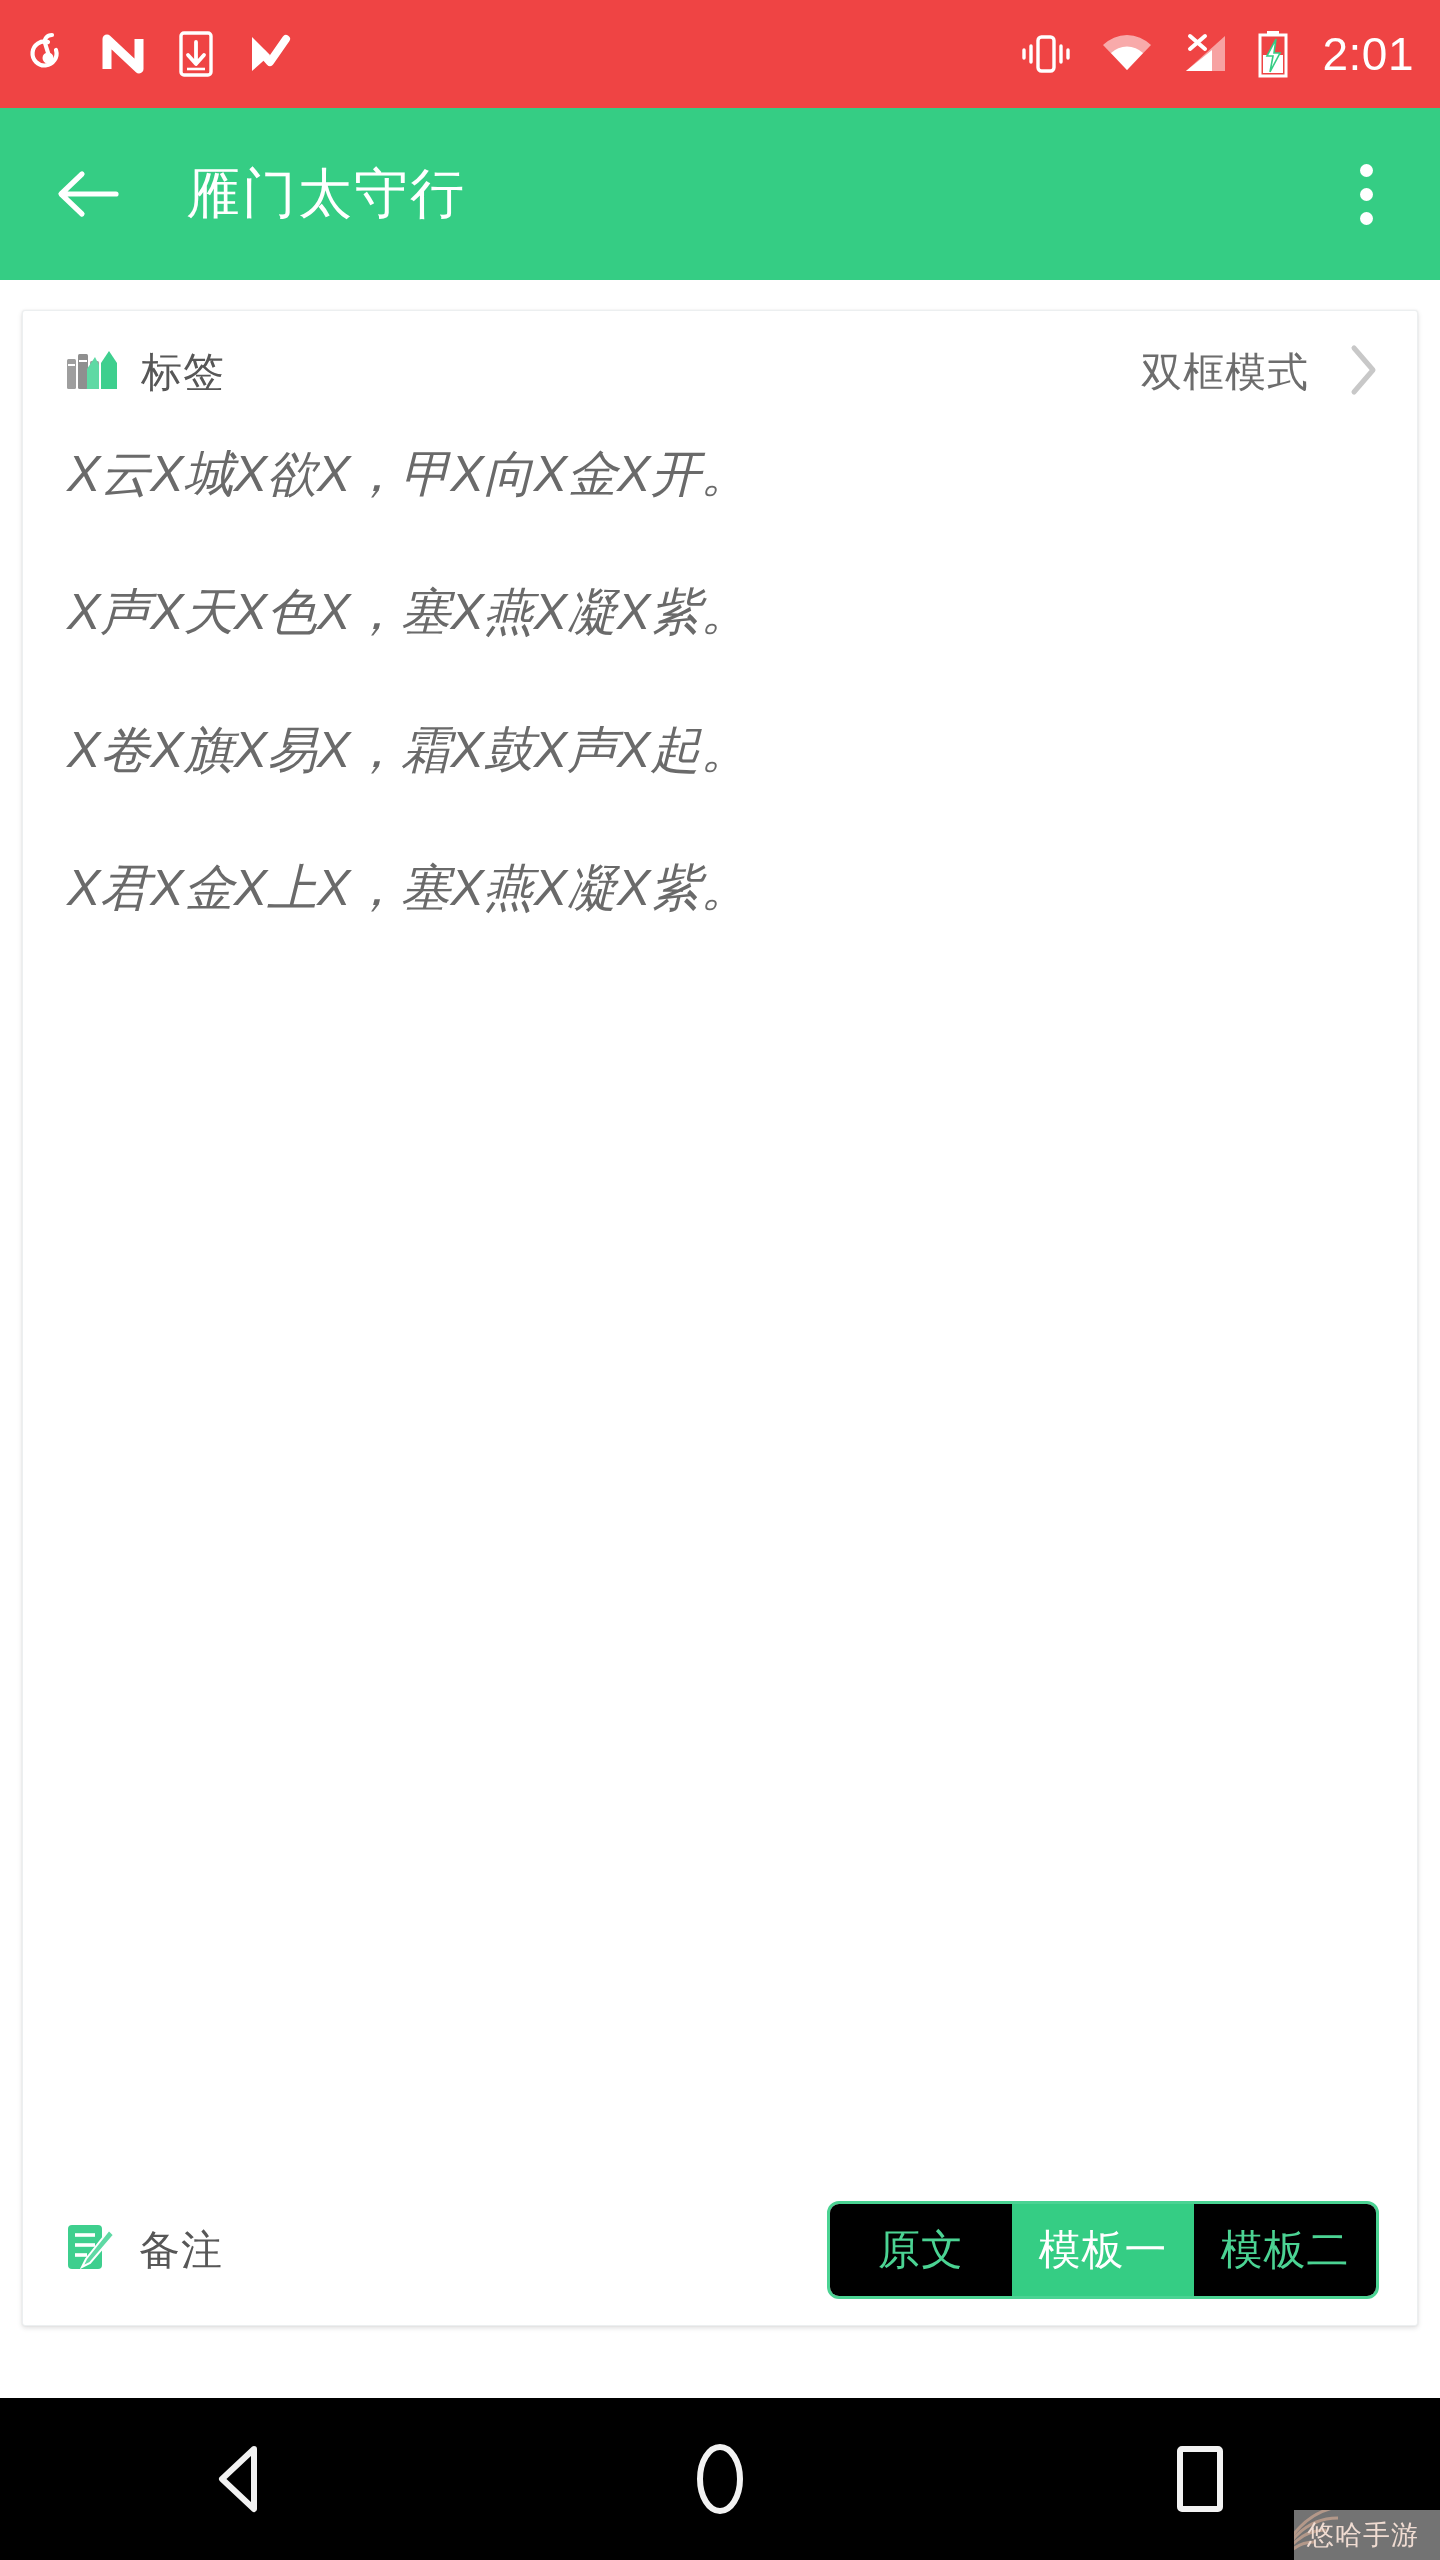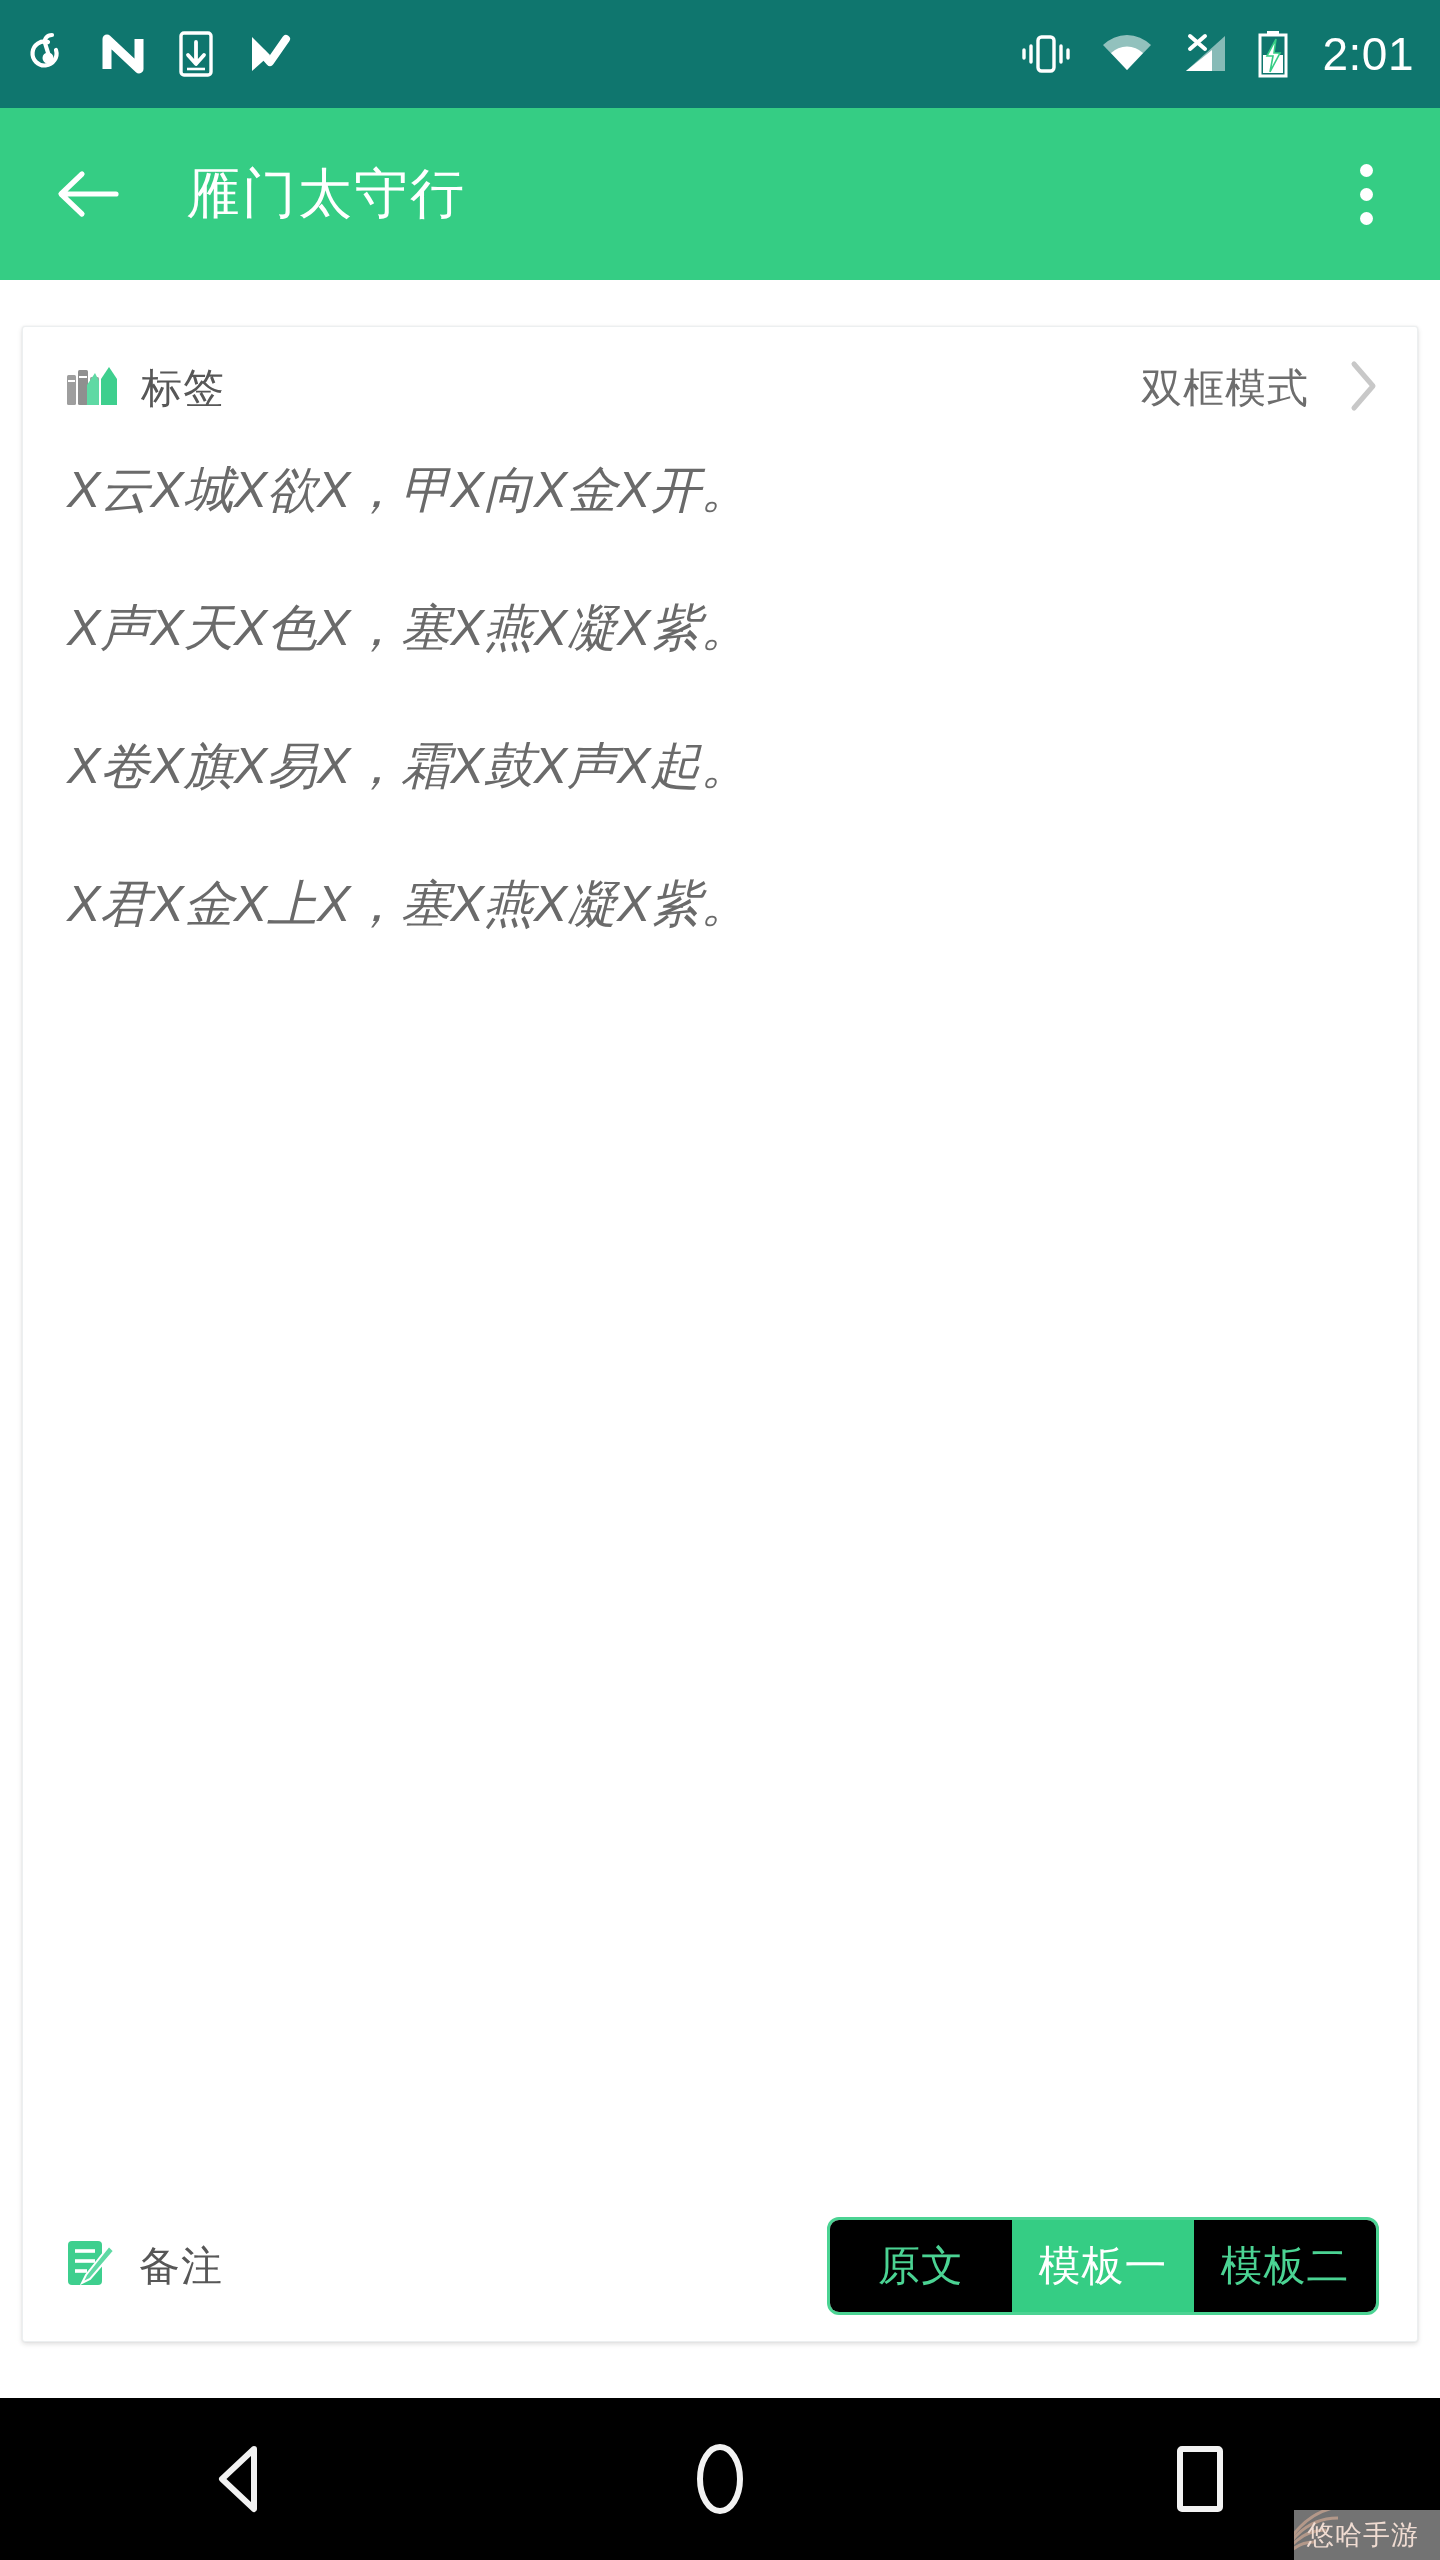--- a/index.html
+++ b/index.html
@@ -16,21 +16,21 @@
     height: 2560px;
     background: #ffffff;
   }
 
   
   .statusbar {
     position: absolute;
     top: 0; left: 0;
     width: 1440px;
     height: 108px;
-    background: #0f766e;
+    background: #ef4444;
     display: flex;
     align-items: center;
     padding: 0 26px 0 26px;
   }
   .sb-left { display: flex; align-items: center; gap: 30px; }
   .sb-right { margin-left: auto; display: flex; align-items: center; gap: 26px; }
   .sb-icon { display: inline-flex; align-items: center; justify-content: center; }
   .sb-time {
     color: #ffffff;
     font-size: 46px;
@@ -79,21 +79,20 @@
     left: 22px;
     top: 310px;
     width: 1396px;
     height: 2016px;
     background: #ffffff;
     border: 1px solid #eceff0;
     border-radius: 3px;
     box-shadow: 0 2px 5px rgba(0,0,0,0.13), 0 0 2px rgba(0,0,0,0.07);
     display: flex;
     flex-direction: column;
-    margin-top: 16px;
   }
 
   
   .card-header {
     height: 122px;
     display: flex;
     align-items: center;
     padding: 0 38px 0 42px;
     flex: 0 0 auto;
   }

